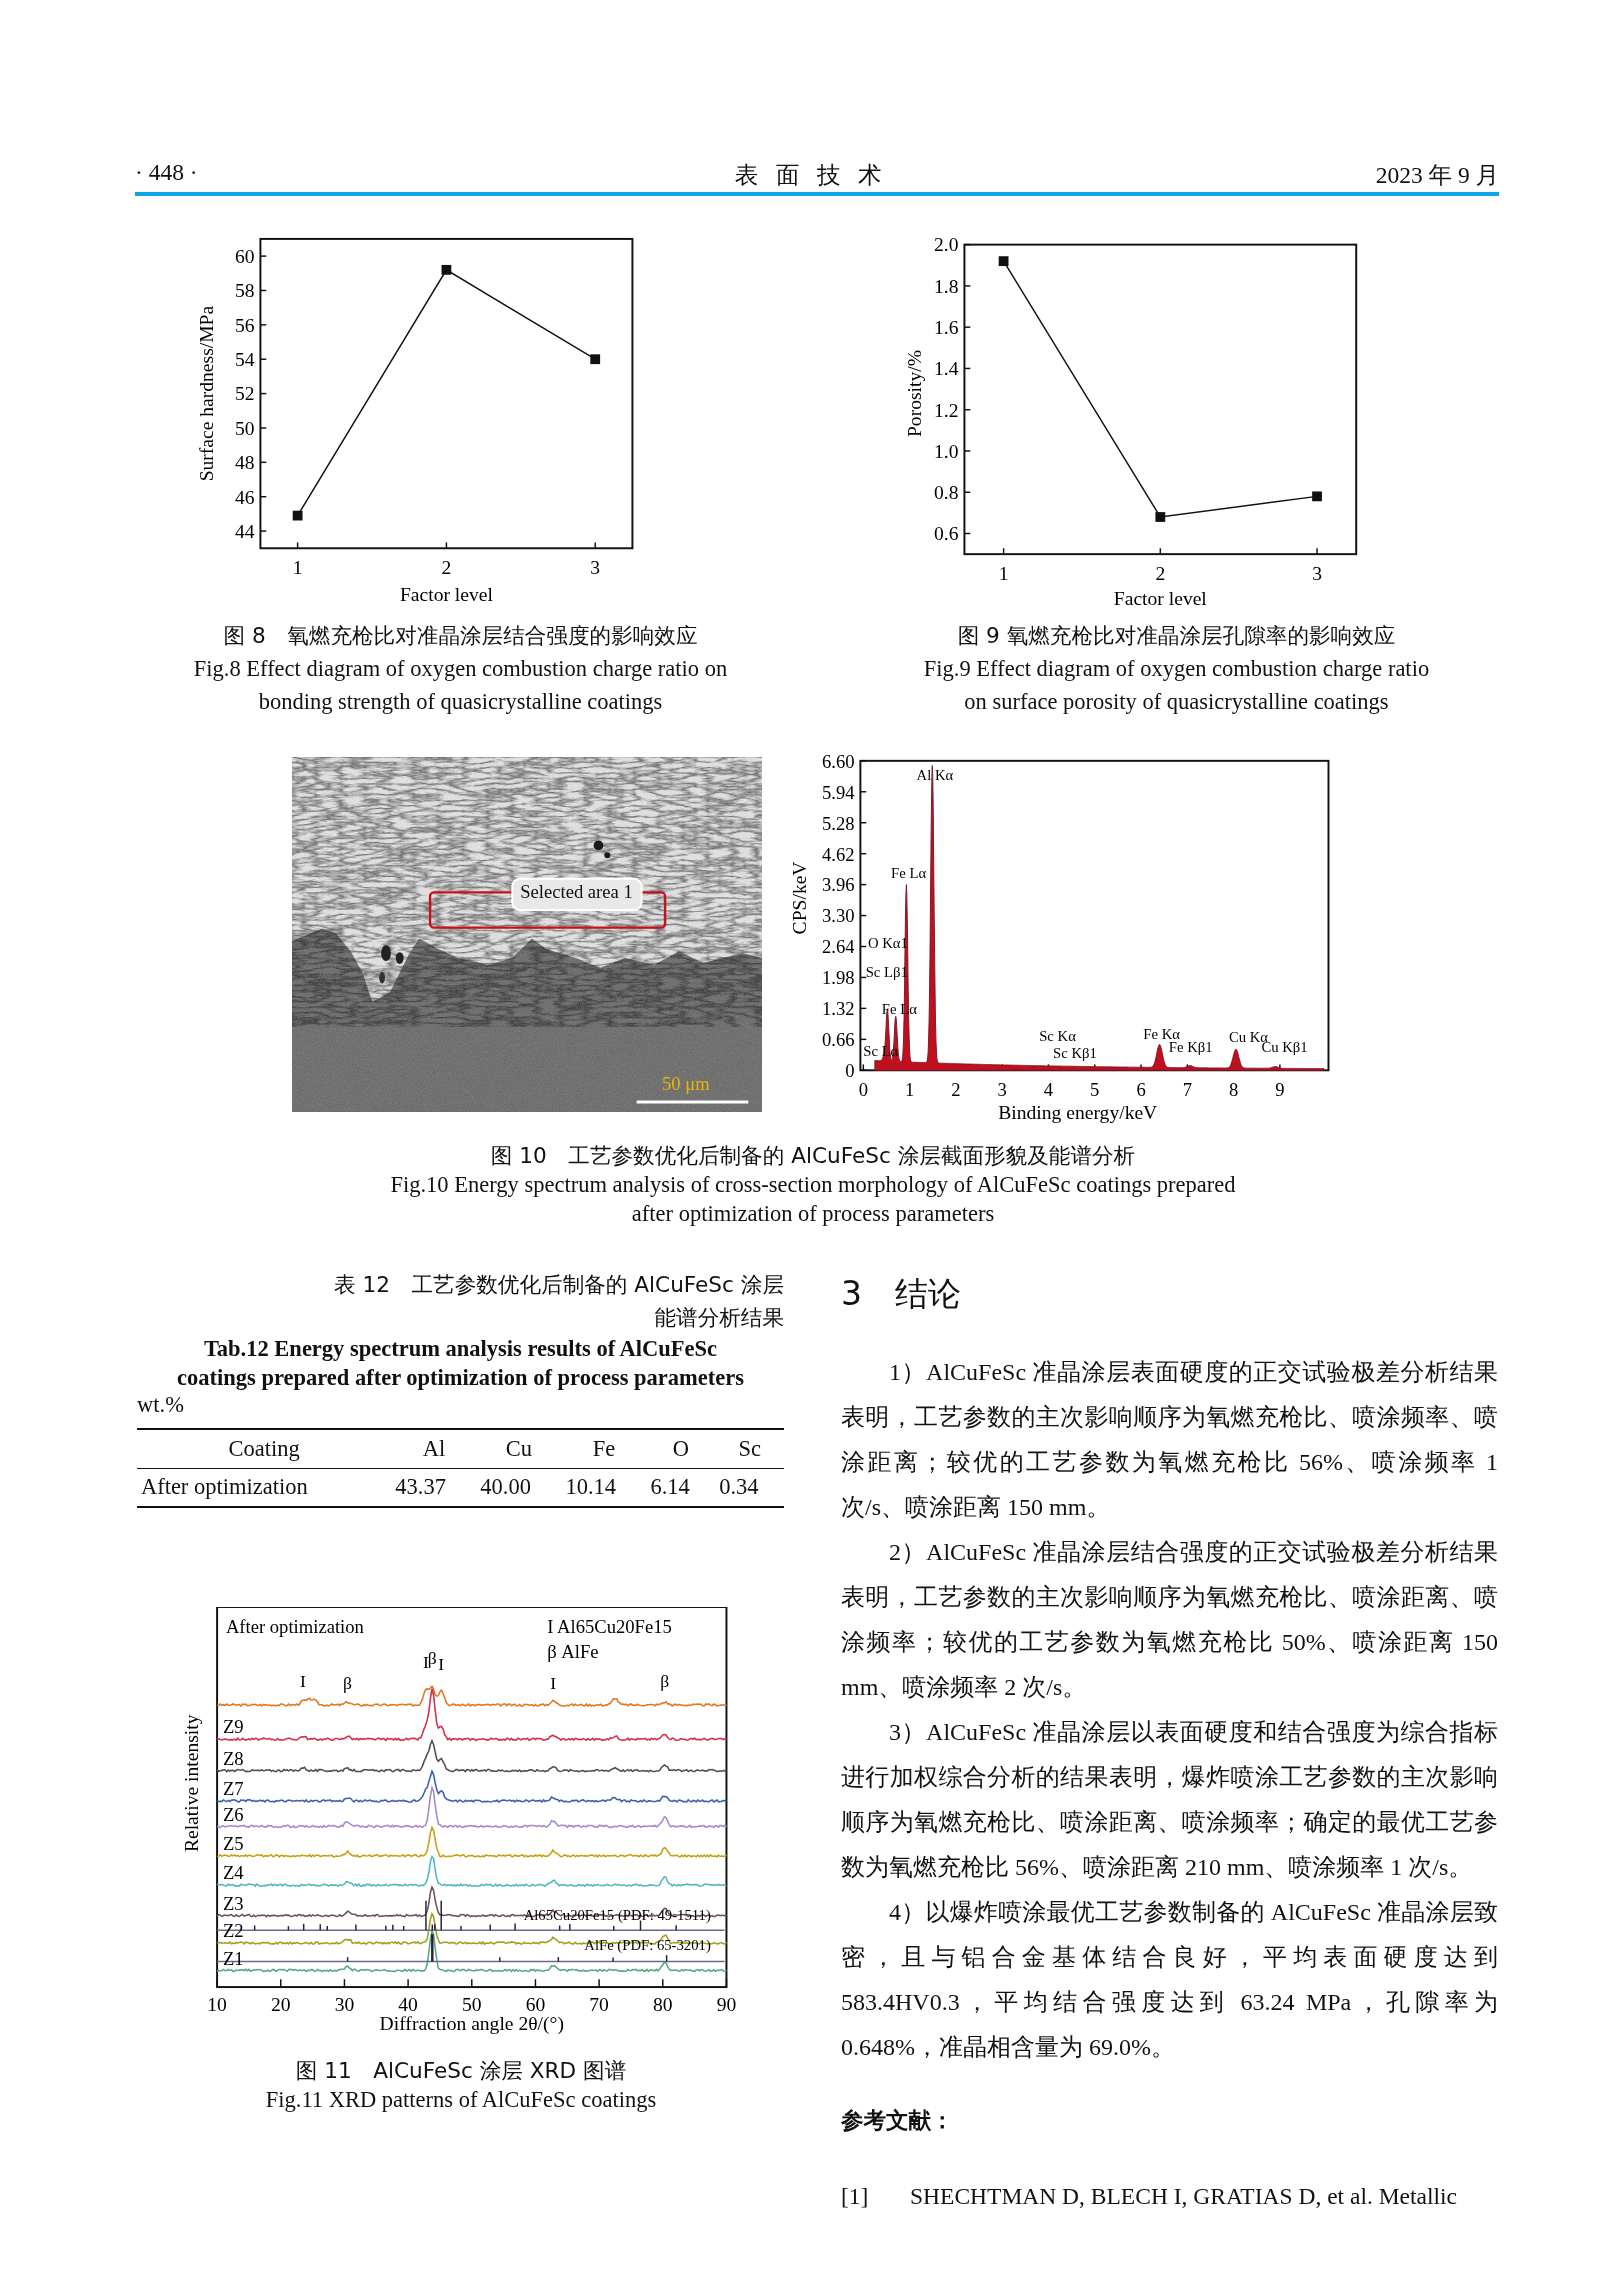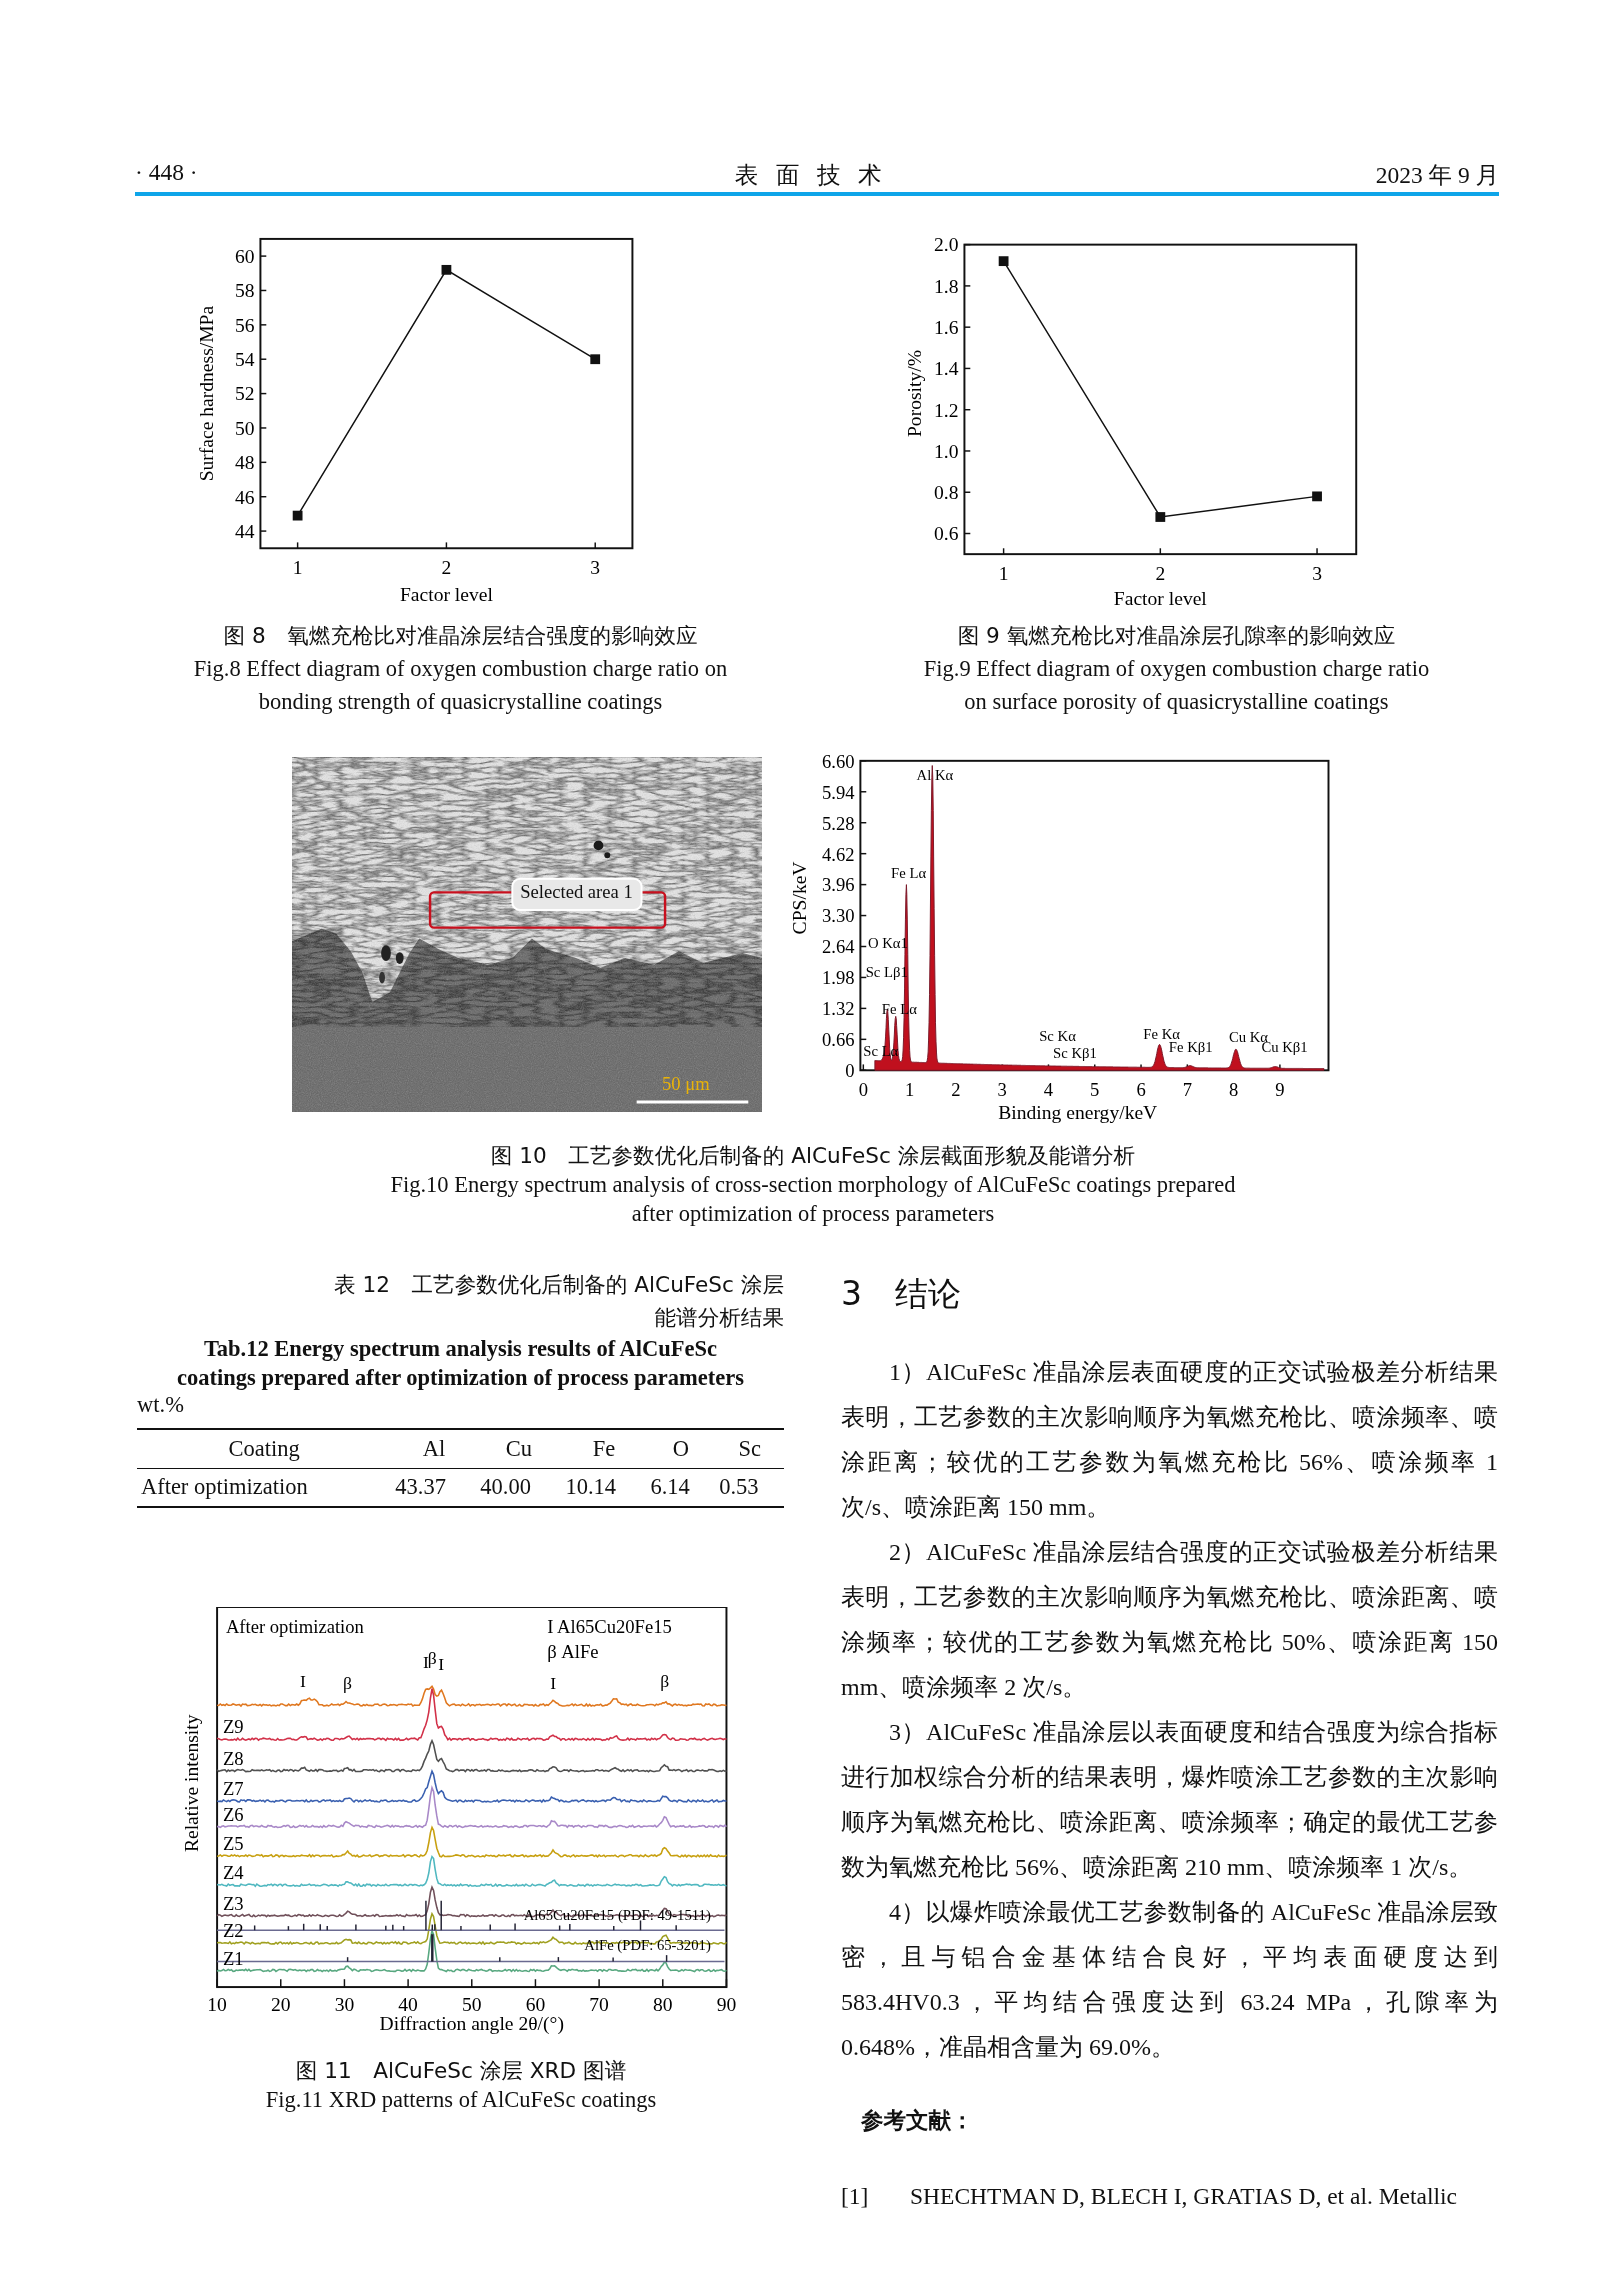--- a/index.html
+++ b/index.html
@@ -248,21 +248,21 @@
         <th>Sc</th>
       </tr>
     </thead>
     <tbody>
       <tr>
         <td>After optimization</td>
         <td>43.37</td>
         <td>40.00</td>
         <td>10.14</td>
         <td>6.14</td>
-        <td>0.53</td>
+        <td>0.34</td>
       </tr>
     </tbody>
   </table>
 </div>
 
 <div class="abs" style="left:167px;top:1607px;width:588px;height:431px;">
   <svg width="588" height="431" viewBox="0 0 600 440">
     <rect x="51" y="0" width="520" height="388" fill="none" stroke="#111" stroke-width="2"></rect>
     <g id="xrdtraces">
         <path d="M51.0,100.4 L52.6,100.6 L54.3,99.0 L55.9,100.3 L57.5,99.7 L59.1,100.5 L60.8,99.0 L62.4,100.2 L64.0,100.3 L65.6,100.0 L67.3,99.0 L68.9,99.5 L70.5,100.3 L72.1,99.7 L73.8,99.6 L75.4,101.1 L77.0,99.1 L78.6,99.5 L80.3,99.2 L81.9,100.7 L83.5,100.6 L85.1,100.4 L86.8,99.3 L88.4,99.7 L90.0,99.3 L91.6,100.3 L93.3,100.4 L94.9,99.5 L96.5,100.9 L98.1,99.5 L99.8,100.0 L101.4,99.9 L103.0,100.5 L104.6,99.9 L106.3,101.0 L107.9,100.3 L109.5,100.4 L111.1,101.0 L112.8,100.1 L114.4,100.7 L116.0,99.0 L117.6,99.1 L119.3,99.9 L120.9,100.7 L122.5,100.7 L124.1,99.2 L125.8,100.7 L127.4,99.7 L129.0,99.8 L130.6,100.3 L132.3,99.1 L133.9,100.2 L135.5,98.9 L137.1,95.6 L138.8,95.3 L140.4,94.9 L142.0,95.3 L143.6,93.8 L145.3,93.1 L146.9,94.9 L148.5,95.0 L150.1,94.0 L151.8,95.1 L153.4,96.7 L155.0,99.7 L156.6,99.7 L158.3,99.8 L159.9,101.0 L161.5,100.7 L163.1,100.2 L164.8,101.0 L166.4,100.2 L168.0,99.0 L169.6,100.0 L171.3,99.7 L172.9,99.7 L174.5,99.2 L176.1,100.5 L177.8,99.1 L179.4,99.2 L181.0,98.2 L182.6,96.5 L184.3,98.0 L185.9,98.0 L187.5,98.6 L189.1,98.9 L190.8,99.8 L192.4,99.5 L194.0,99.1 L195.6,99.3 L197.3,100.7 L198.9,100.9 L200.5,99.8 L202.1,100.6 L203.8,99.5 L205.4,100.5 L207.0,100.4 L208.6,100.7 L210.3,100.6 L211.9,99.2 L213.5,99.2 L215.1,99.0 L216.8,100.6 L218.4,100.6 L220.0,99.4 L221.6,99.1 L223.3,99.6 L224.9,100.8 L226.5,100.5 L228.1,99.7 L229.8,100.0 L231.4,99.5 L233.0,100.0 L234.6,100.6 L236.3,99.5 L237.9,99.6 L239.5,99.4 L241.1,99.6 L242.8,99.7 L244.4,99.9 L246.0,99.0 L247.6,99.5 L249.3,99.1 L250.9,101.0 L252.5,100.2 L254.1,100.3 L255.8,100.3 L257.4,100.2 L259.0,97.7 L260.6,93.8 L262.3,88.1 L263.9,84.1 L265.5,83.6 L267.1,84.0 L268.8,82.5 L270.4,80.9 L272.0,83.8 L273.6,89.4 L275.3,91.0 L276.9,90.3 L278.5,86.4 L280.1,84.9 L281.8,88.6 L283.4,93.0 L285.0,97.8 L286.6,99.4 L288.3,100.9 L289.9,99.9 L291.5,99.4 L293.1,99.1 L294.8,100.4 L296.4,100.1 L298.0,99.9 L299.6,100.9 L301.3,99.2 L302.9,100.1 L304.5,100.7 L306.1,100.2 L307.8,98.9 L309.4,101.0 L311.0,99.8 L312.6,99.8 L314.3,100.8 L315.9,99.5 L317.5,99.7 L319.1,99.3 L320.8,100.5 L322.4,99.8 L324.0,100.0 L325.6,99.6 L327.3,99.3 L328.9,99.7 L330.5,100.4 L332.1,99.3 L333.8,99.7 L335.4,99.7 L337.0,99.1 L338.6,99.0 L340.3,101.0 L341.9,99.8 L343.5,99.1 L345.1,99.1 L346.8,100.7 L348.4,98.9 L350.0,99.5 L351.6,100.6 L353.3,99.8 L354.9,99.2 L356.5,101.0 L358.1,100.8 L359.8,99.5 L361.4,101.0 L363.0,101.0 L364.6,99.4 L366.3,99.5 L367.9,99.5 L369.5,100.2 L371.1,100.1 L372.8,99.8 L374.4,101.0 L376.0,99.6 L377.6,100.9 L379.3,101.0 L380.9,99.5 L382.5,99.8 L384.1,99.0 L385.8,100.8 L387.4,99.7 L389.0,100.3 L390.6,98.8 L392.3,97.2 L393.9,95.3 L395.5,96.4 L397.1,97.8 L398.8,98.5 L400.4,100.1 L402.0,100.5 L403.6,101.0 L405.3,101.0 L406.9,100.9 L408.5,100.4 L410.1,100.7 L411.8,99.9 L413.4,99.0 L415.0,100.7 L416.6,99.2 L418.3,100.5 L419.9,100.4 L421.5,99.8 L423.1,99.3 L424.8,100.8 L426.4,100.9 L428.0,99.1 L429.6,101.1 L431.3,99.4 L432.9,101.1 L434.5,100.3 L436.1,101.0 L437.8,100.0 L439.4,99.8 L441.0,100.3 L442.6,99.2 L444.3,100.9 L445.9,100.8 L447.5,100.1 L449.1,100.2 L450.8,99.0 L452.4,98.1 L454.0,96.0 L455.6,93.8 L457.3,94.0 L458.9,93.8 L460.5,97.1 L462.1,97.7 L463.8,99.4 L465.4,99.0 L467.0,99.7 L468.6,99.2 L470.3,100.8 L471.9,99.6 L473.5,99.0 L475.1,100.5 L476.8,100.0 L478.4,100.5 L480.0,99.3 L481.6,100.0 L483.3,100.6 L484.9,100.9 L486.5,100.9 L488.1,100.6 L489.8,99.8 L491.4,99.7 L493.0,99.5 L494.6,99.6 L496.3,99.7 L497.9,100.9 L499.5,99.3 L501.1,100.0 L502.8,99.0 L504.4,99.0 L506.0,97.7 L507.6,97.9 L509.3,96.7 L510.9,98.9 L512.5,98.9 L514.1,99.8 L515.8,101.0 L517.4,99.5 L519.0,99.2 L520.6,100.4 L522.3,99.4 L523.9,100.3 L525.5,99.9 L527.1,100.7 L528.8,100.3 L530.4,100.9 L532.0,100.2 L533.6,100.3 L535.3,100.2 L536.9,99.2 L538.5,99.6 L540.1,99.2 L541.8,99.0 L543.4,99.4 L545.0,99.1 L546.6,100.9 L548.3,101.0 L549.9,99.0 L551.5,99.5 L553.1,99.0 L554.8,100.2 L556.4,100.6 L558.0,99.2 L559.6,99.6 L561.3,101.0 L562.9,100.5 L564.5,100.6 L566.1,99.9 L567.8,100.0 L569.4,100.2 L571.0,100.6" fill="none" stroke="#e07820" stroke-width="1.6"></path>
@@ -362,19 +362,19 @@
 </div>
 
 <div class="abs" style="left:841px;top:1272px;width:657px;">
   <div class="sec-title">3　结论</div>
   <div style="margin-top:33px;">
     <p class="para">1）AlCuFeSc 准晶涂层表面硬度的正交试验极差分析结果表明，工艺参数的主次影响顺序为氧燃充枪比、喷涂频率、喷涂距离；较优的工艺参数为氧燃充枪比 56%、喷涂频率 1 次/s、喷涂距离 150 mm。</p>
     <p class="para">2）AlCuFeSc 准晶涂层结合强度的正交试验极差分析结果表明，工艺参数的主次影响顺序为氧燃充枪比、喷涂距离、喷涂频率；较优的工艺参数为氧燃充枪比 50%、喷涂距离 150 mm、喷涂频率 2 次/s。</p>
     <p class="para">3）AlCuFeSc 准晶涂层以表面硬度和结合强度为综合指标进行加权综合分析的结果表明，爆炸喷涂工艺参数的主次影响顺序为氧燃充枪比、喷涂距离、喷涂频率；确定的最优工艺参数为氧燃充枪比 56%、喷涂距离 210 mm、喷涂频率 1 次/s。</p>
     <p class="para">4）以爆炸喷涂最优工艺参数制备的 AlCuFeSc 准晶涂层致密，且与铝合金基体结合良好，平均表面硬度达到 583.4HV0.3，平均结合强度达到 63.24 MPa，孔隙率为 0.648%，准晶相含量为 69.0%。</p>
   </div>
-  <div class="ref-head" style="margin-top:35px;margin-left:20px;">参考文献：</div>
+  <div class="ref-head" style="margin-top:35px;">参考文献：</div>
   <div class="ref" style="margin-top:47px;display:flex;">
     <span style="width:69px;">[1]</span>
     <span>SHECHTMAN D, BLECH I, GRATIAS D, et al. Metallic</span>
   </div>
 </div>
 
 
 </body></html>

